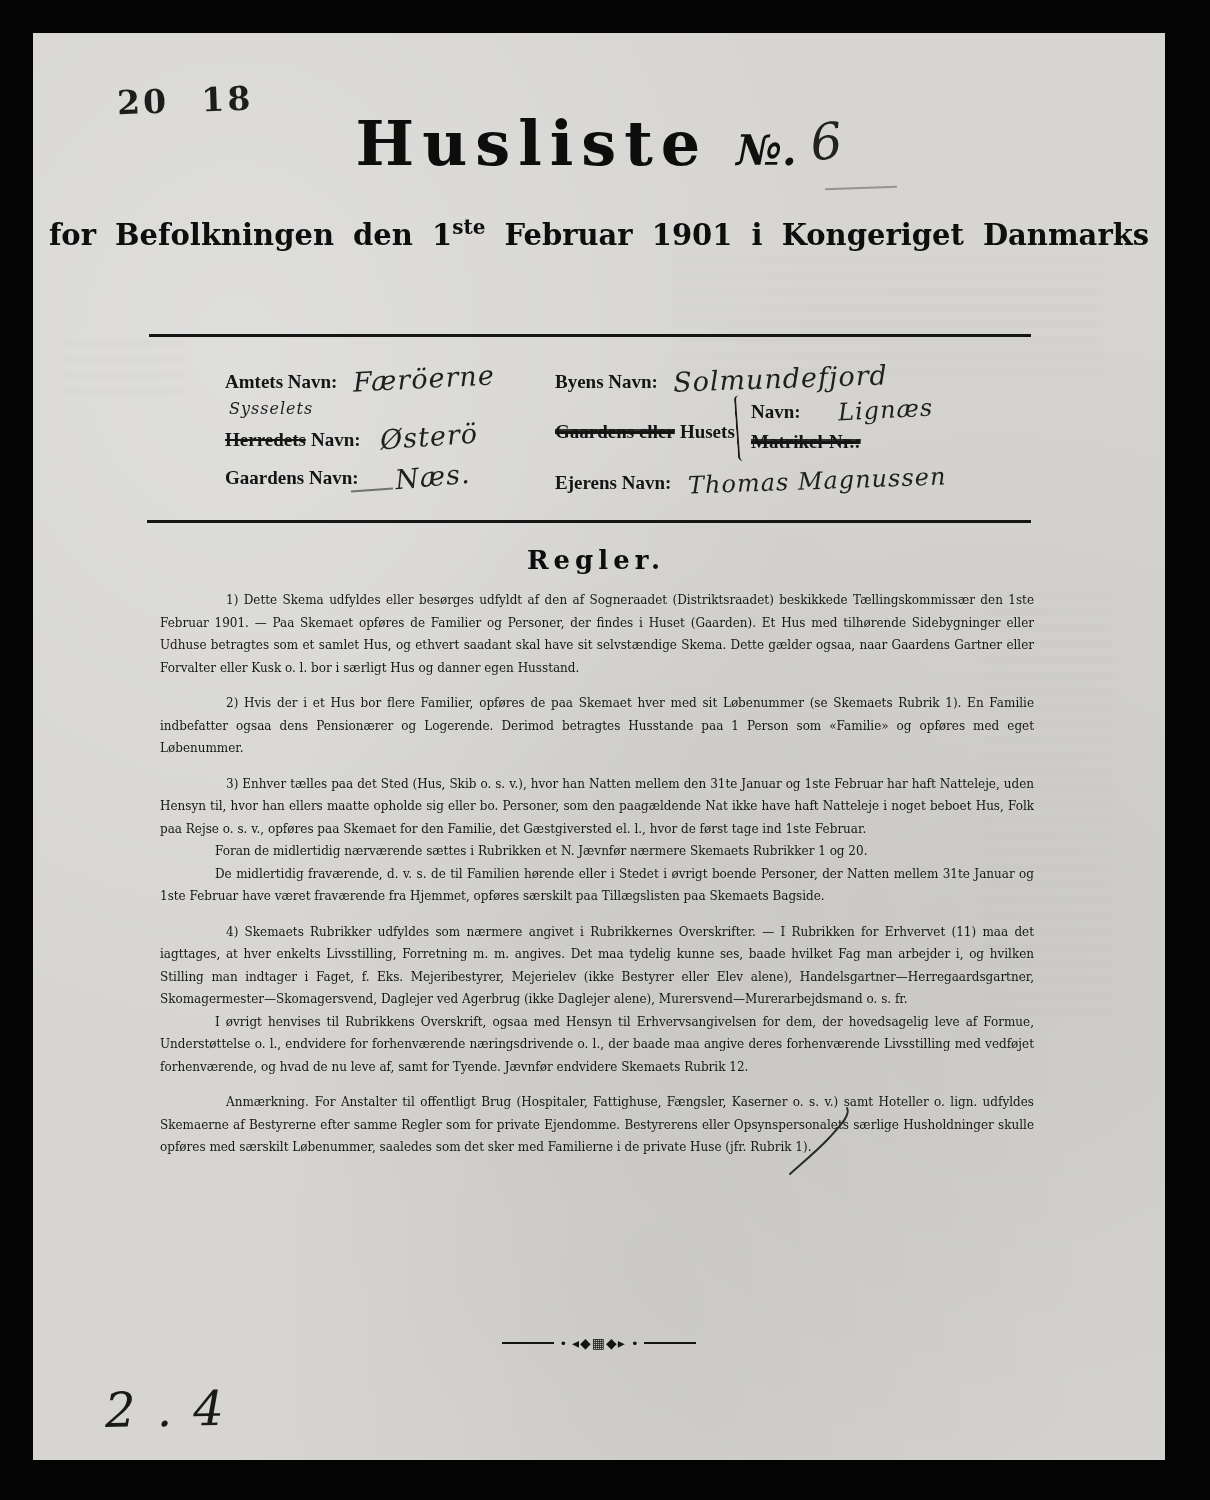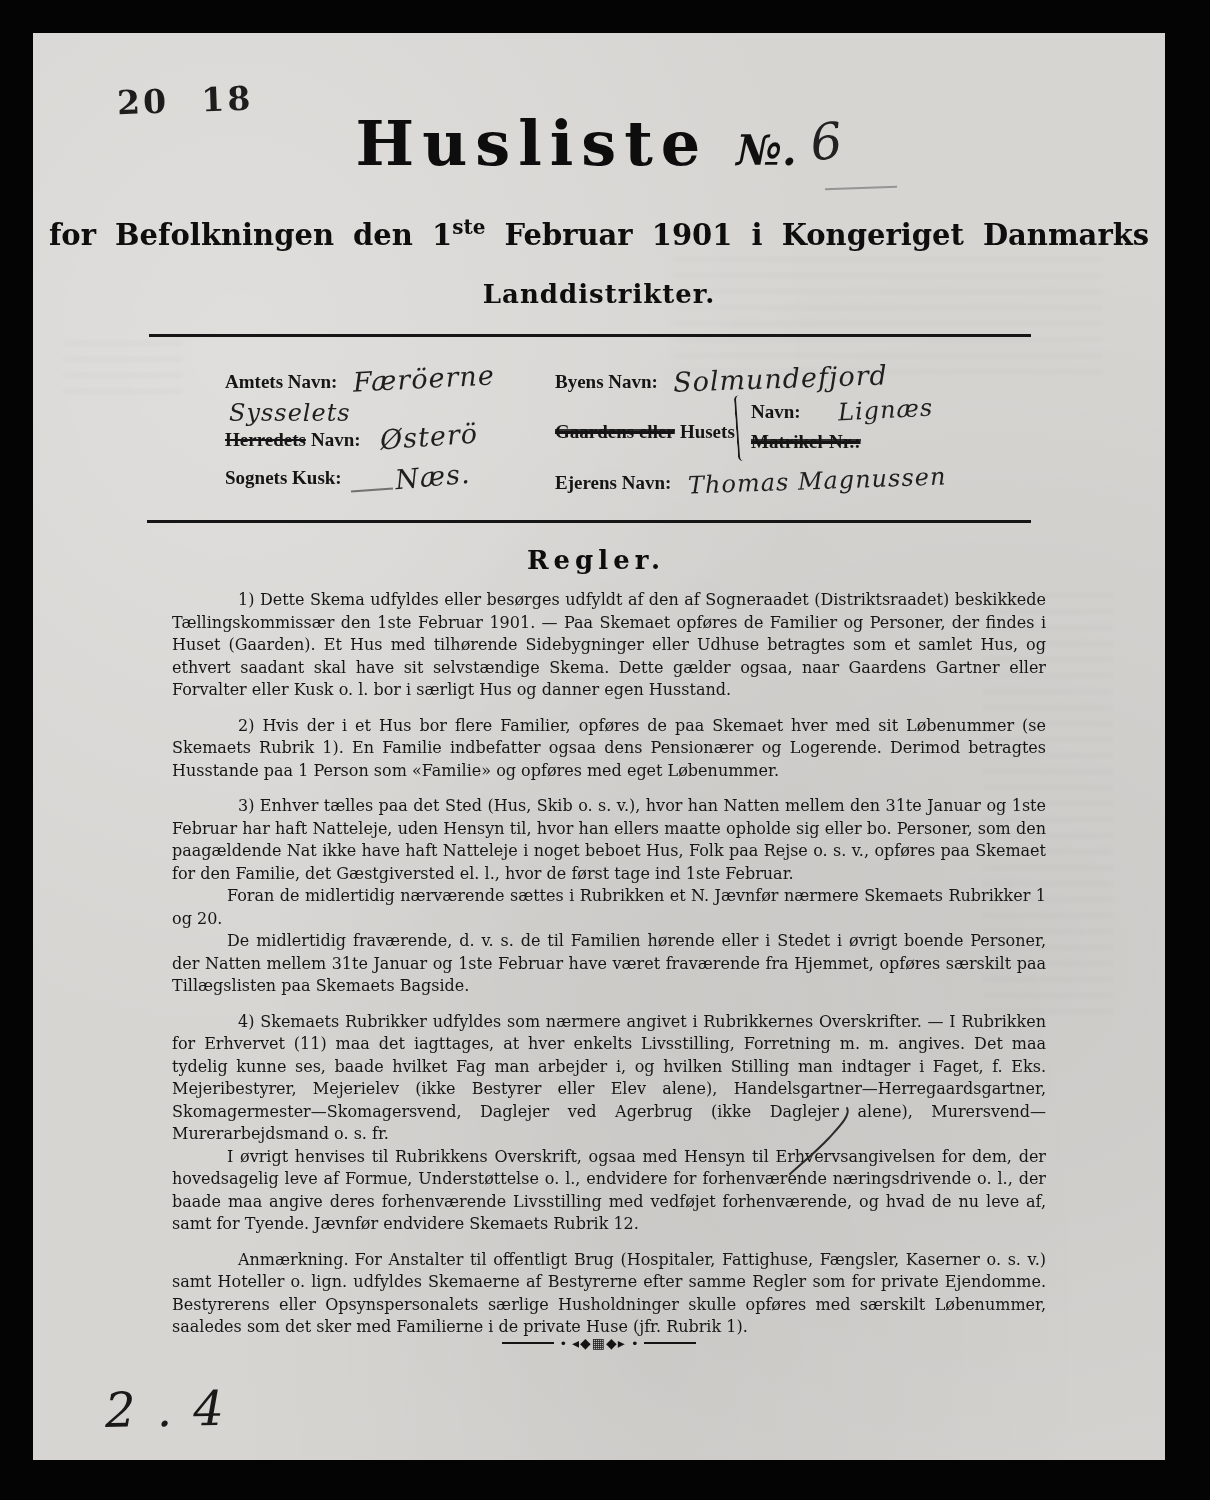--- a/index.html
+++ b/index.html
@@ -64,35 +64,35 @@
     font-family:"DejaVu Serif",serif;
   }
   .struck{text-decoration:line-through;text-decoration-thickness:2px;}
   .struck2{
     text-decoration:line-through;text-decoration-thickness:2.5px;
     background:linear-gradient(to bottom, transparent 40%, rgba(20,20,20,.85) 40%, rgba(20,20,20,.85) 46%, transparent 46%);
   }
   .form-item{position:absolute;white-space:nowrap;}
   .hand-lg{font-size:27px;}
   .hand-md{font-size:24px;}
-  .hand-sm{font-size:24px;margin-top:20px;}
+  .hand-sm{font-size:16px;margin-top:20px;}
   .brace{
     position:absolute;width:10px;height:66px;
     border-left:2px solid #1a1a1a;border-radius:5px 0 0 5px;
     transform:rotate(-4deg);
   }
   .penline{position:absolute;height:2px;background:rgba(25,25,25,.55);}
 
   .rules-head{
     position:absolute;left:127px;top:512px;width:872px;text-align:center;
     font-size:26px;font-weight:bold;letter-spacing:5px;color:#0d0d0d;
   }
   .rules{
     position:absolute;left:127px;top:556px;width:874px;
-    font-size:16px;line-height:22.5px;text-align:justify;color:#161616;margin-left:12px;
+    font-size:12px;line-height:22.5px;text-align:justify;color:#161616;
   }
   .rules p{margin:13px 0 0 0;text-indent:66px;}
   .rules p:first-child{margin-top:0;}
   .rules p.cont{margin-top:0;text-indent:55px;}
   .rules .lead{font-weight:normal;margin-right:6px;}
 
   .ornament{
     position:absolute;left:0;top:1302px;width:100%;
     display:flex;align-items:center;justify-content:center;color:#141414;
   }
@@ -121,21 +121,20 @@
 
   <div class="title-row">
     <span class="title-main">Husliste</span><span class="no-sign">№.</span><span class="no-value">6</span>
   </div>
   <div class="no-underline"></div>
 
   <div class="subtitle">
     <span>for Befolkningen den 1</span><sup>ste</sup><span> Februar 1901 i Kongeriget Danmarks</span>
   </div>
 
-  <div class="region-line">Landdistrikter.</div>
 
   <div class="hr hr1"></div>
 
   <div class="form-item" style="left:192px;top:330px;">
     <span class="flabel">Amtets Navn:</span>
     <span class="hand hand-lg" style="display:inline-block;transform:rotate(-3deg);margin-left:10px;">Færöerne</span>
   </div>
 
   <div class="form-item" style="left:522px;top:330px;">
     <span class="flabel">Byens Navn:</span>
@@ -158,21 +157,21 @@
   <div class="brace" style="left:703px;top:362px;"></div>
   <div class="form-item" style="left:718px;top:363px;">
     <span class="flabel">Navn:</span>
     <span class="hand hand-md" style="display:inline-block;transform:rotate(-3deg);margin-left:32px;">Lignæs</span>
   </div>
   <div class="form-item" style="left:718px;top:398px;">
     <span class="flabel struck2">Matrikel-Nr.:</span>
   </div>
 
   <div class="form-item" style="left:192px;top:434px;">
-    <span class="flabel">Sognets Kusk:</span>
+    <span class="flabel">Gaardens Navn:</span>
   </div>
   <div class="penline" style="left:318px;top:456px;width:42px;transform:rotate(-4deg);"></div>
   <div class="form-item" style="left:362px;top:428px;">
     <span class="hand hand-lg" style="display:inline-block;transform:rotate(-5deg);">Næs.</span>
   </div>
 
   <div class="form-item" style="left:522px;top:434px;">
     <span class="flabel">Ejerens Navn:</span>
     <span class="hand hand-md" style="display:inline-block;transform:rotate(-2deg);margin-left:12px;">Thomas Magnussen</span>
   </div>

